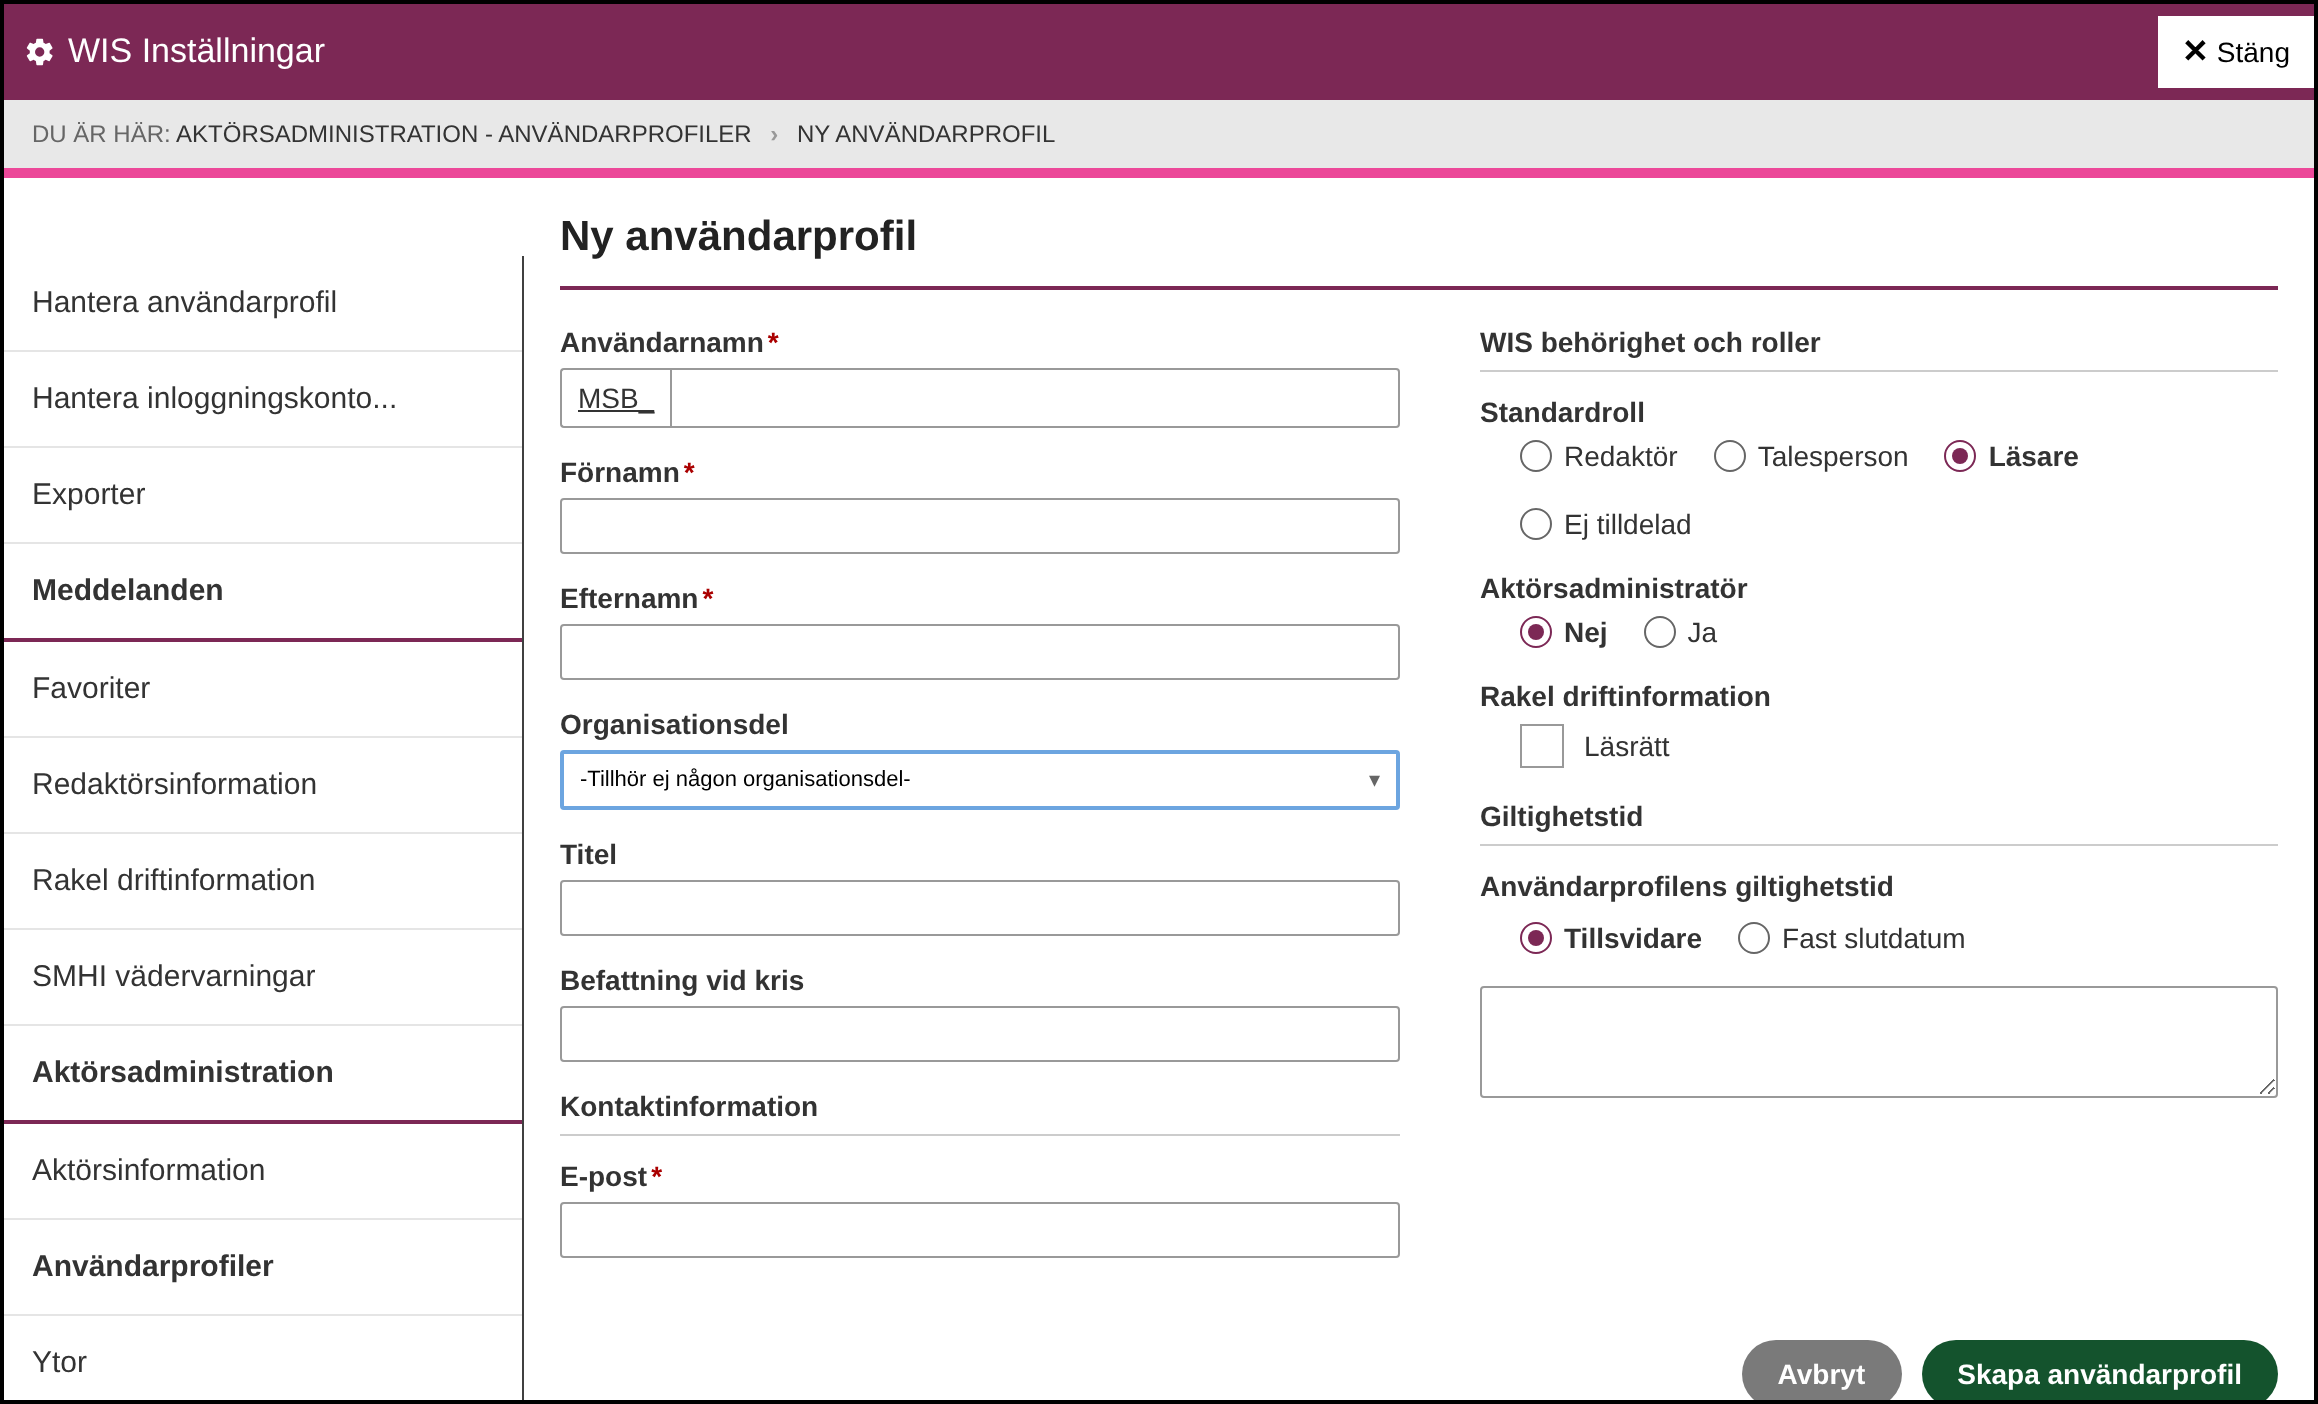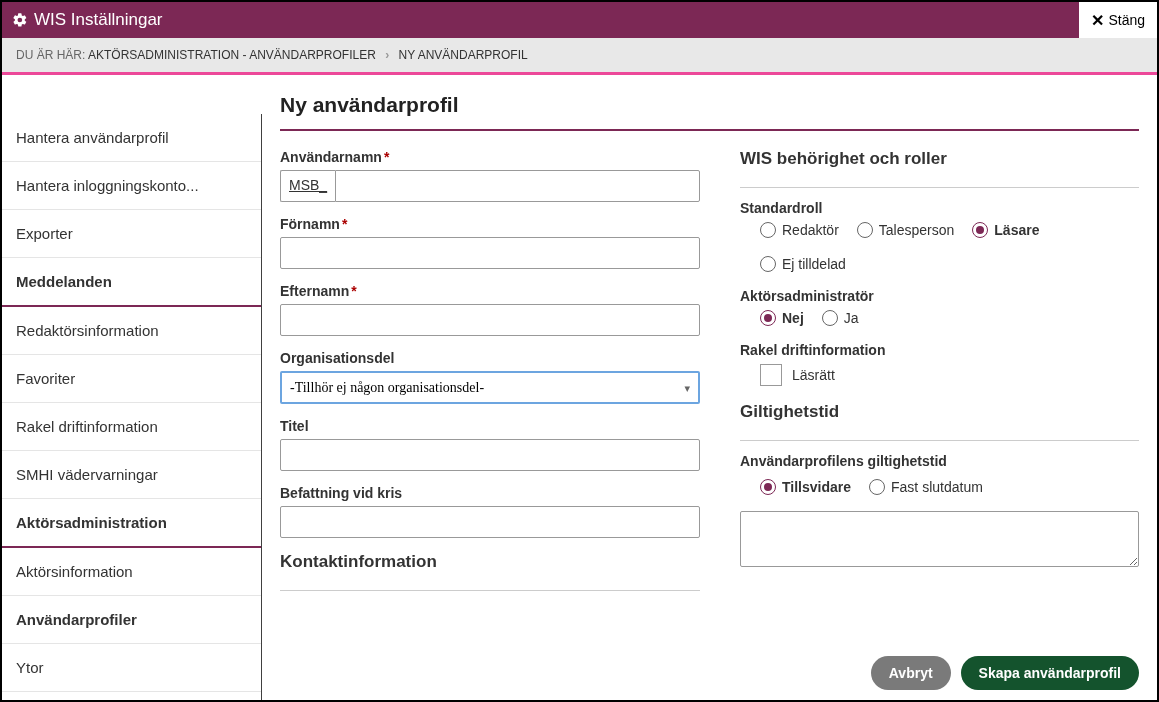--- a/index.html
+++ b/index.html
@@ -1,24 +1,24 @@
 <!DOCTYPE html>
 <html><head>
 <meta charset="utf-8">
 <style>
   * { box-sizing: border-box; margin: 0; padding: 0; }
   body { font-family: Arial, sans-serif; font-size: 14px; color: #333; background: #fff; width: 1159px; height: 702px; border: 2px solid #000; overflow: hidden; }
   
-  .header { background: #7c2855; color: #fff; height: 36px; display: flex; align-items: center; justify-content: space-between; padding: 0 0 0 10px; }
+  .header { background: #7c2855; color: #fff; height: 48px; display: flex; align-items: center; justify-content: space-between; padding: 0 0 0 10px; }
   .header .title-wrap { display: flex; align-items: center; gap: 6px; font-size: 17px; font-weight: 500; }
   .header .gear { width: 16px; height: 16px; }
   .header .close-btn { background: #fff; color: #000; height: 36px; padding: 0 12px; display: flex; align-items: center; gap: 4px; cursor: pointer; font-size: 14px; }
   .header .close-btn .x { font-weight: bold; font-size: 16px; }
 
-  .breadcrumb { background: #e8e8e8; padding: 10px 14px; font-size: 12px; border-bottom: 3px solid #ec4899; }
+  .breadcrumb { background: #e8e8e8; padding: 10px 14px; font-size: 12px; border-bottom: 5px solid #ec4899; }
   .breadcrumb .label { color: #666; }
   .breadcrumb a { color: #333; text-decoration: none; }
   .breadcrumb .sep { color: #999; margin: 0 6px; font-weight: bold; }
 
   .content { display: flex; height: calc(702px - 36px - 39px - 2px); }
   
   .sidebar { width: 260px; border-right: 1px solid #404040; margin-top: 39px; }
   .sidebar .item { padding: 15px 14px; border-bottom: 1px solid #e5e5e5; cursor: pointer; font-size: 15px; }
   .sidebar .section { padding: 15px 14px; font-weight: bold; font-size: 15px; border-bottom: 2px solid #7c2855; }
   .sidebar .item.active { font-weight: bold; }
@@ -28,29 +28,29 @@
 
   .cols { display: flex; gap: 40px; }
   .col-left { flex: 0 0 420px; }
   .col-right { flex: 1; }
 
   .field { margin-bottom: 14px; }
   .field label { display: block; font-weight: bold; font-size: 14px; margin-bottom: 5px; }
   .req { color: #a00; margin-left: 2px; }
   .prefix-wrap { display: flex; }
   .prefix { border: 1px solid #999; border-right: none; padding: 6px 8px; background: #fff; font-size: 14px; border-radius: 2px 0 0 2px; text-decoration: underline; }
-  input[type="text"], select, textarea { width: 100%; padding: 7px 8px; font-size: 14px; border: 1px solid #999; border-radius: 2px; font-family: Liberation Serif, serif; }
+  input[type="text"], select, textarea { width: 100%; padding: 7px 8px; font-size: 11px; border: 1px solid #999; border-radius: 2px; font-family: Liberation Sans, sans-serif; }
   .invalid { border: 1px solid #a03040; }
   .prefix-wrap input { border-radius: 0 2px 2px 0; }
   select { appearance: none; background: #fff; }
   .select-wrap { position: relative; }
   .select-wrap.focused select { border: 2px solid #6ca5e0; outline: none; }
   .select-wrap .caret { position: absolute; right: 10px; top: 50%; transform: translateY(-50%); pointer-events: none; font-size: 11px; color: #666; }
 
-  .subsection { font-weight: bold; font-size: 17px; padding-bottom: 18px; border-bottom: 1px solid #ccc; margin-bottom: 12px; margin-top: 6px; }
+  .subsection { font-weight: bold; font-size: 14px; padding-bottom: 6px; border-bottom: 1px solid #ccc; margin-bottom: 12px; margin-top: 6px; }
   .subsection.tight { margin-top: 0; }
 
   .group-label { font-weight: bold; font-size: 14px; margin-bottom: 6px; }
   .radio-row { display: flex; gap: 18px; flex-wrap: wrap; margin-bottom: 16px; padding-left: 20px; }
   .radio-opt { display: flex; align-items: center; gap: 6px; cursor: pointer; }
   .radio { width: 16px; height: 16px; border: 1.5px solid #666; border-radius: 50%; display: inline-flex; align-items: center; justify-content: center; }
   .radio.checked { border-color: #7c2855; }
   .radio.checked::after { content: ""; width: 8px; height: 8px; background: #7c2855; border-radius: 50%; }
   .radio-opt.checked span.lbl { font-weight: bold; text-align: center; }
 
@@ -86,22 +86,22 @@
   <span class="sep">›</span>
   <span>NY ANVÄNDARPROFIL</span>
 </div>
 
 <div class="content">
   <div class="sidebar" id="sidebar">
       <div class="item">Hantera användarprofil</div>
       <div class="item">Hantera inloggningskonto...</div>
       <div class="item">Exporter</div>
       <div class="section">Meddelanden</div>
+      <div class="item">Favoriter</div>
       <div class="item">Redaktörsinformation</div>
-      <div class="item">Favoriter</div>
       <div class="item">Rakel driftinformation</div>
       <div class="item">SMHI vädervarningar</div>
       <div class="section">Aktörsadministration</div>
       <div class="item">Aktörsinformation</div>
       <div class="item active">Användarprofiler</div>
       <div class="item">Ytor</div>
     </div>
 
   <div class="main">
     <div class="page-title">Ny användarprofil</div>
@@ -142,20 +142,24 @@
           <input type="text" style="">
         </div>
 
         <div class="field">
           <label>Befattning vid kris</label>
           <input type="text" style="">
         </div>
 
         <div class="subsection">Kontaktinformation</div>
 
+        <div class="field">
+          <label><span>E-post</span><span class="req">*</span></label>
+          <input type="text" class="invalid" style="">
+        </div>
 
       </div>
 
       <div class="col-right">
 
         <div class="subsection tight">WIS behörighet och roller</div>
 
         <div class="group-label">Standardroll</div>
         <div class="radio-row" id="stdrole-row">
             <div class="radio-opt">

